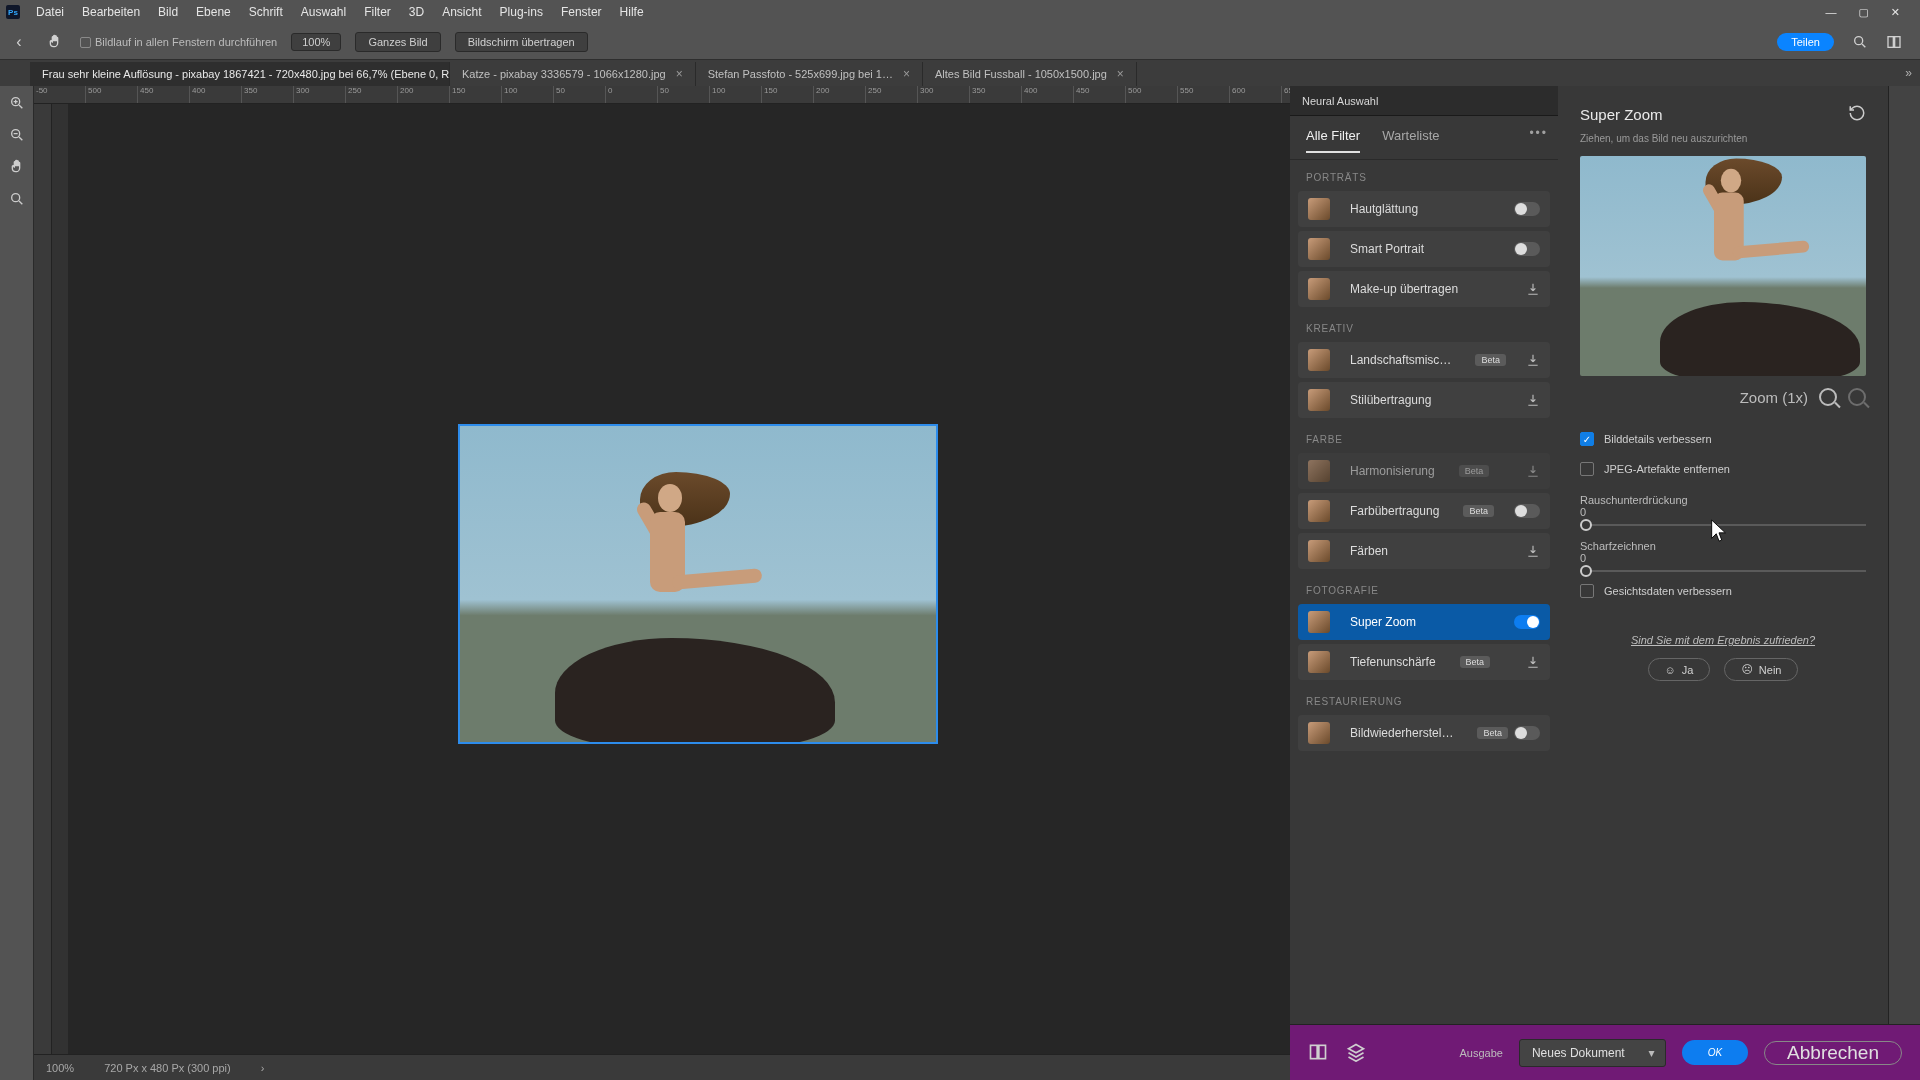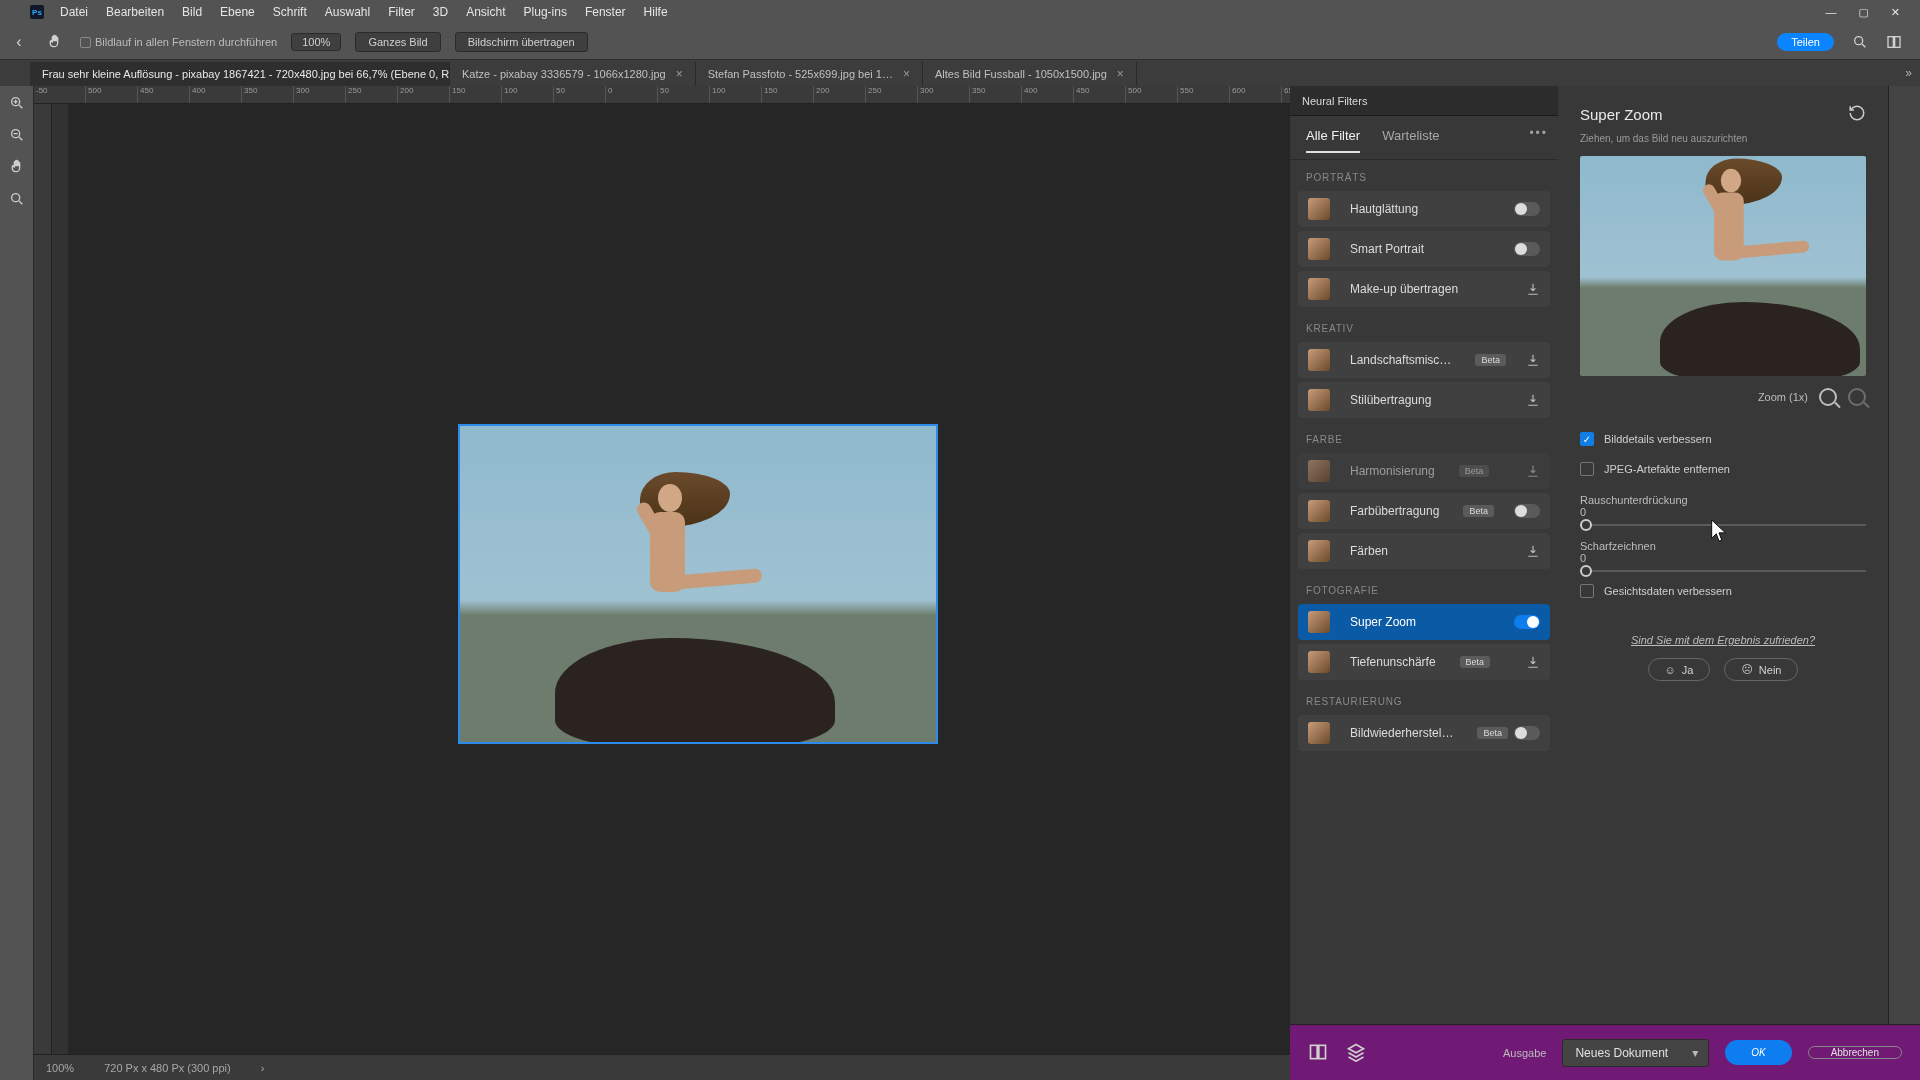--- a/index.html
+++ b/index.html
@@ -1,20 +1,20 @@
 <!DOCTYPE html>
 <html><head>
 <meta charset="utf-8">
 <style>
 * { margin: 0; padding: 0; box-sizing: border-box; font-family: -apple-system, "Segoe UI", Arial, sans-serif; }
 body { background: #323232; color: #c8c8c8; overflow: hidden; width: 1920px; height: 1080px; font-size: 12px; position: relative; }
 
 
 .menubar { height: 24px; background: #535353; display: flex; align-items: center; padding: 0 6px; gap: 2px; }
-.menubar .ps-logo { width: 14px; height: 14px; background: #0f172a; color: #31a8ff; font-size: 8px; font-weight: bold; display: flex; align-items: center; justify-content: center; border-radius: 2px; margin-right: 6px; margin-left: 24px; }
+.menubar .ps-logo { width: 14px; height: 14px; background: #0f172a; color: #31a8ff; font-size: 8px; font-weight: bold; display: flex; align-items: center; justify-content: center; border-radius: 2px; margin-right: 6px; }
 .menubar .menu-item { padding: 2px 8px; font-size: 12px; color: #e5e5e5; cursor: default; }
 .win-controls { margin-left: auto; display: flex; gap: 22px; padding-right: 14px; color: #e5e5e5; font-size: 11px; }
 
 
 .options { height: 36px; background: #535353; border-bottom: 1px solid #2e2e2e; display: flex; align-items: center; padding: 0 8px; gap: 14px; }
 .options .nav-back { width: 22px; height: 22px; display:flex;align-items:center;justify-content:center;color:#d0d0d0;font-size:16px;}
 .options .hand { width: 22px; height: 22px; display:flex;align-items:center;justify-content:center;color:#d0d0d0;}
 .options .chk { font-size: 11px; color:#bcbcbc; display:flex;align-items:flex-end;gap:4px;}
 .options .chk .box { width:11px;height:11px;border:1px solid #8a8a8a;border-radius:2px;}
 .options .zoom-field { background:#3f3f3f;border:1px solid #2a2a2a;padding:2px 10px;font-size:11px;color:#d0d0d0;border-radius:3px;}
@@ -74,21 +74,21 @@
 .dl { width:14px;height:14px; }
 .dl svg { width:14px;height:14px;fill:none;stroke:#bbb;stroke-width:2;}
 
 
 .settings-col { flex:1; background:#383838; display:flex;flex-direction:column; padding:0 0 0 0;}
 .settings-head { display:flex;align-items:center;justify-content:space-between;padding:18px 22px 8px; font-size:15px;color:#eaeaea;}
 .settings-col .hint { font-size:10px;color:#9a9a9a;padding:0 22px 6px;}
 .preview { margin:6px 22px 8px; height:220px; background:linear-gradient(to bottom,#8fb9cd 0%,#9fc2d2 55%,#6d7c6c 60%,#6d7c6c 100%); position:relative; border-radius:2px;overflow:hidden;}
 .preview .rock { left:80px;bottom:-6px;width:200px;height:80px;}
 .preview .figure { left:100px;bottom:56px;transform:scale(0.85);transform-origin:bottom left;}
-.zoom-row { display:flex;align-items:center;justify-content:flex-end;gap:11px;padding:4px 22px 18px;color:#bcbcbc;font-size:11px;}
+.zoom-row { display:flex;align-items:center;justify-content:flex-end;gap:11px;padding:4px 22px 18px;color:#bcbcbc;font-size:15px;}
 .zoom-row .mag { width:18px;height:18px;border:2px solid #bcbcbc;border-radius:50%;position:relative;}
 .zoom-row .mag:after{content:'';position:absolute;width:7px;height:2px;background:#bcbcbc;right:-6px;bottom:-2px;transform:rotate(45deg);}
 .zoom-row .mag.dim{opacity:.4;}
 .cursor { position:absolute; right:190px; top:432px; width:22px;height:26px; pointer-events:none; z-index:50;}
 .cursor svg { width:22px;height:26px;fill:#fff;stroke:#000;stroke-width:1;}
 
 .ck-row { display:flex;align-items:center;gap:10px;padding:8px 22px;font-size:11px;color:#cfcfcf;}
 .ck { width:14px;height:14px;border:1px solid #777;border-radius:2px;display:flex;align-items:center;justify-content:center;}
 .ck.on { background:#107ee6;border-color:#107ee6;color:#fff;font-size:10px;}
 .slider-block { padding:10px 22px 4px;}
@@ -100,21 +100,21 @@
 .fb-btn { border:1px solid #666;border-radius:14px;padding:4px 16px;font-size:11px;color:#d0d0d0;display:flex;align-items:center;gap:6px;}
 
 
 .side-bottom { position:absolute; right:0; bottom:0; width:630px; height:56px; background:#701a75; border-top:1px solid #222; display:flex;align-items:center;padding:0 18px;gap:16px;}
 .side-bottom .ico { width:22px;height:22px;color:#cfcfcf;}
 .side-bottom .spacer { flex:1;}
 .side-bottom label { font-size:11px;color:#bcbcbc;}
 .side-bottom .select { background:#444;border:1px solid #2a2a2a;border-radius:3px;padding:6px 40px 6px 12px;font-size:12px;color:#e0e0e0;position:relative;}
 .side-bottom .select:after { content:'▾';position:absolute;right:10px;color:#bbb;}
 .btn-ok { background:#0d7df0;color:#fff;border-radius:16px;padding:7px 26px;font-size:10px;font-style:italic;}
-.btn-cancel { border:1px solid #888;border-radius:16px;padding:0 22px;font-size:10px;color:#e0e0e0;}
+.btn-cancel { border:1px solid #888;border-radius:16px;padding:0 22px;font-size:19px;color:#e0e0e0;}
 
 
 .strip { width:32px;background:#434343;border-left:1px solid #222;}
 </style>
 </head>
 <body>
 
 <div class="menubar">
   <div class="ps-logo">Ps</div>
   <div class="menu-item">Datei</div>
@@ -253,21 +253,21 @@
   </div>
 
   <div class="status">
     <span>100%</span>
     <span>720 Px x 480 Px (300 ppi)</span>
     <span>›</span>
   </div>
 
   <div class="side">
     <div class="filters-col">
-      <div class="panel-tab">Neural Filters</div>
+      <div class="panel-tab">Neural Auswahl</div>
       <div class="filters-head">
         <div class="ft active">Alle Filter</div>
         <div class="ft">Warteliste</div>
         <div class="dots">•••</div>
       </div>
       <div id="filterGroups">
           <div class="group">PORTRÄTS</div>
           <div class="filter-item">
             <div class="thumb"></div>
             <span>Hautglättung</span>

